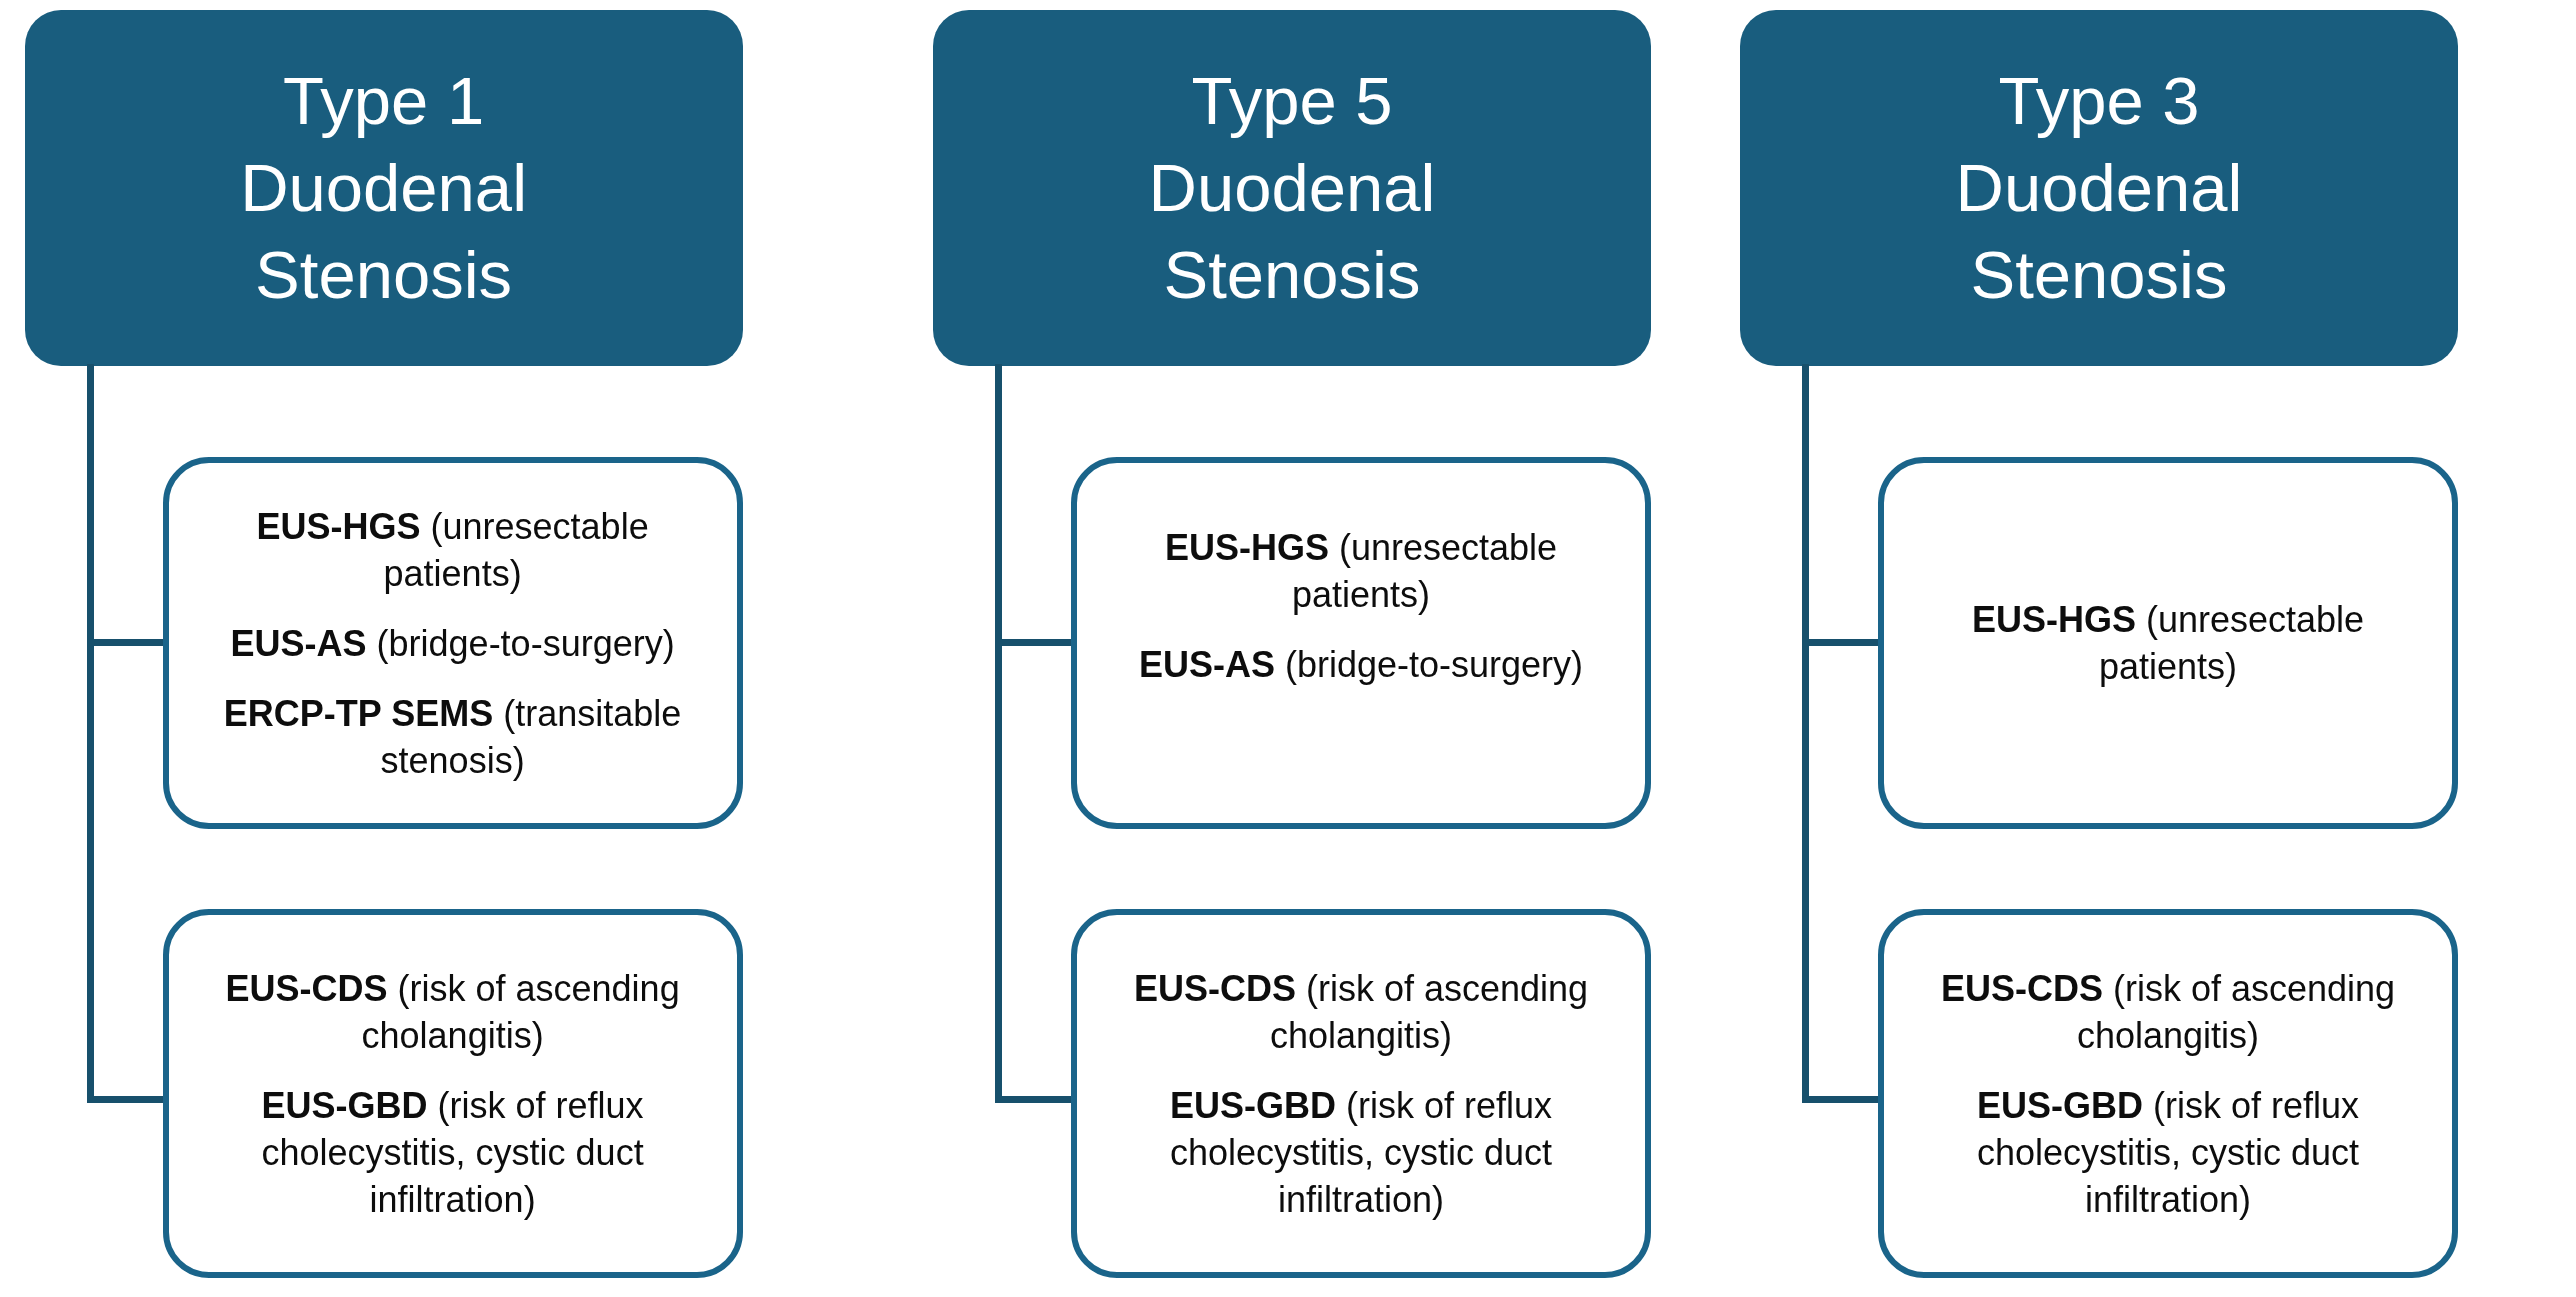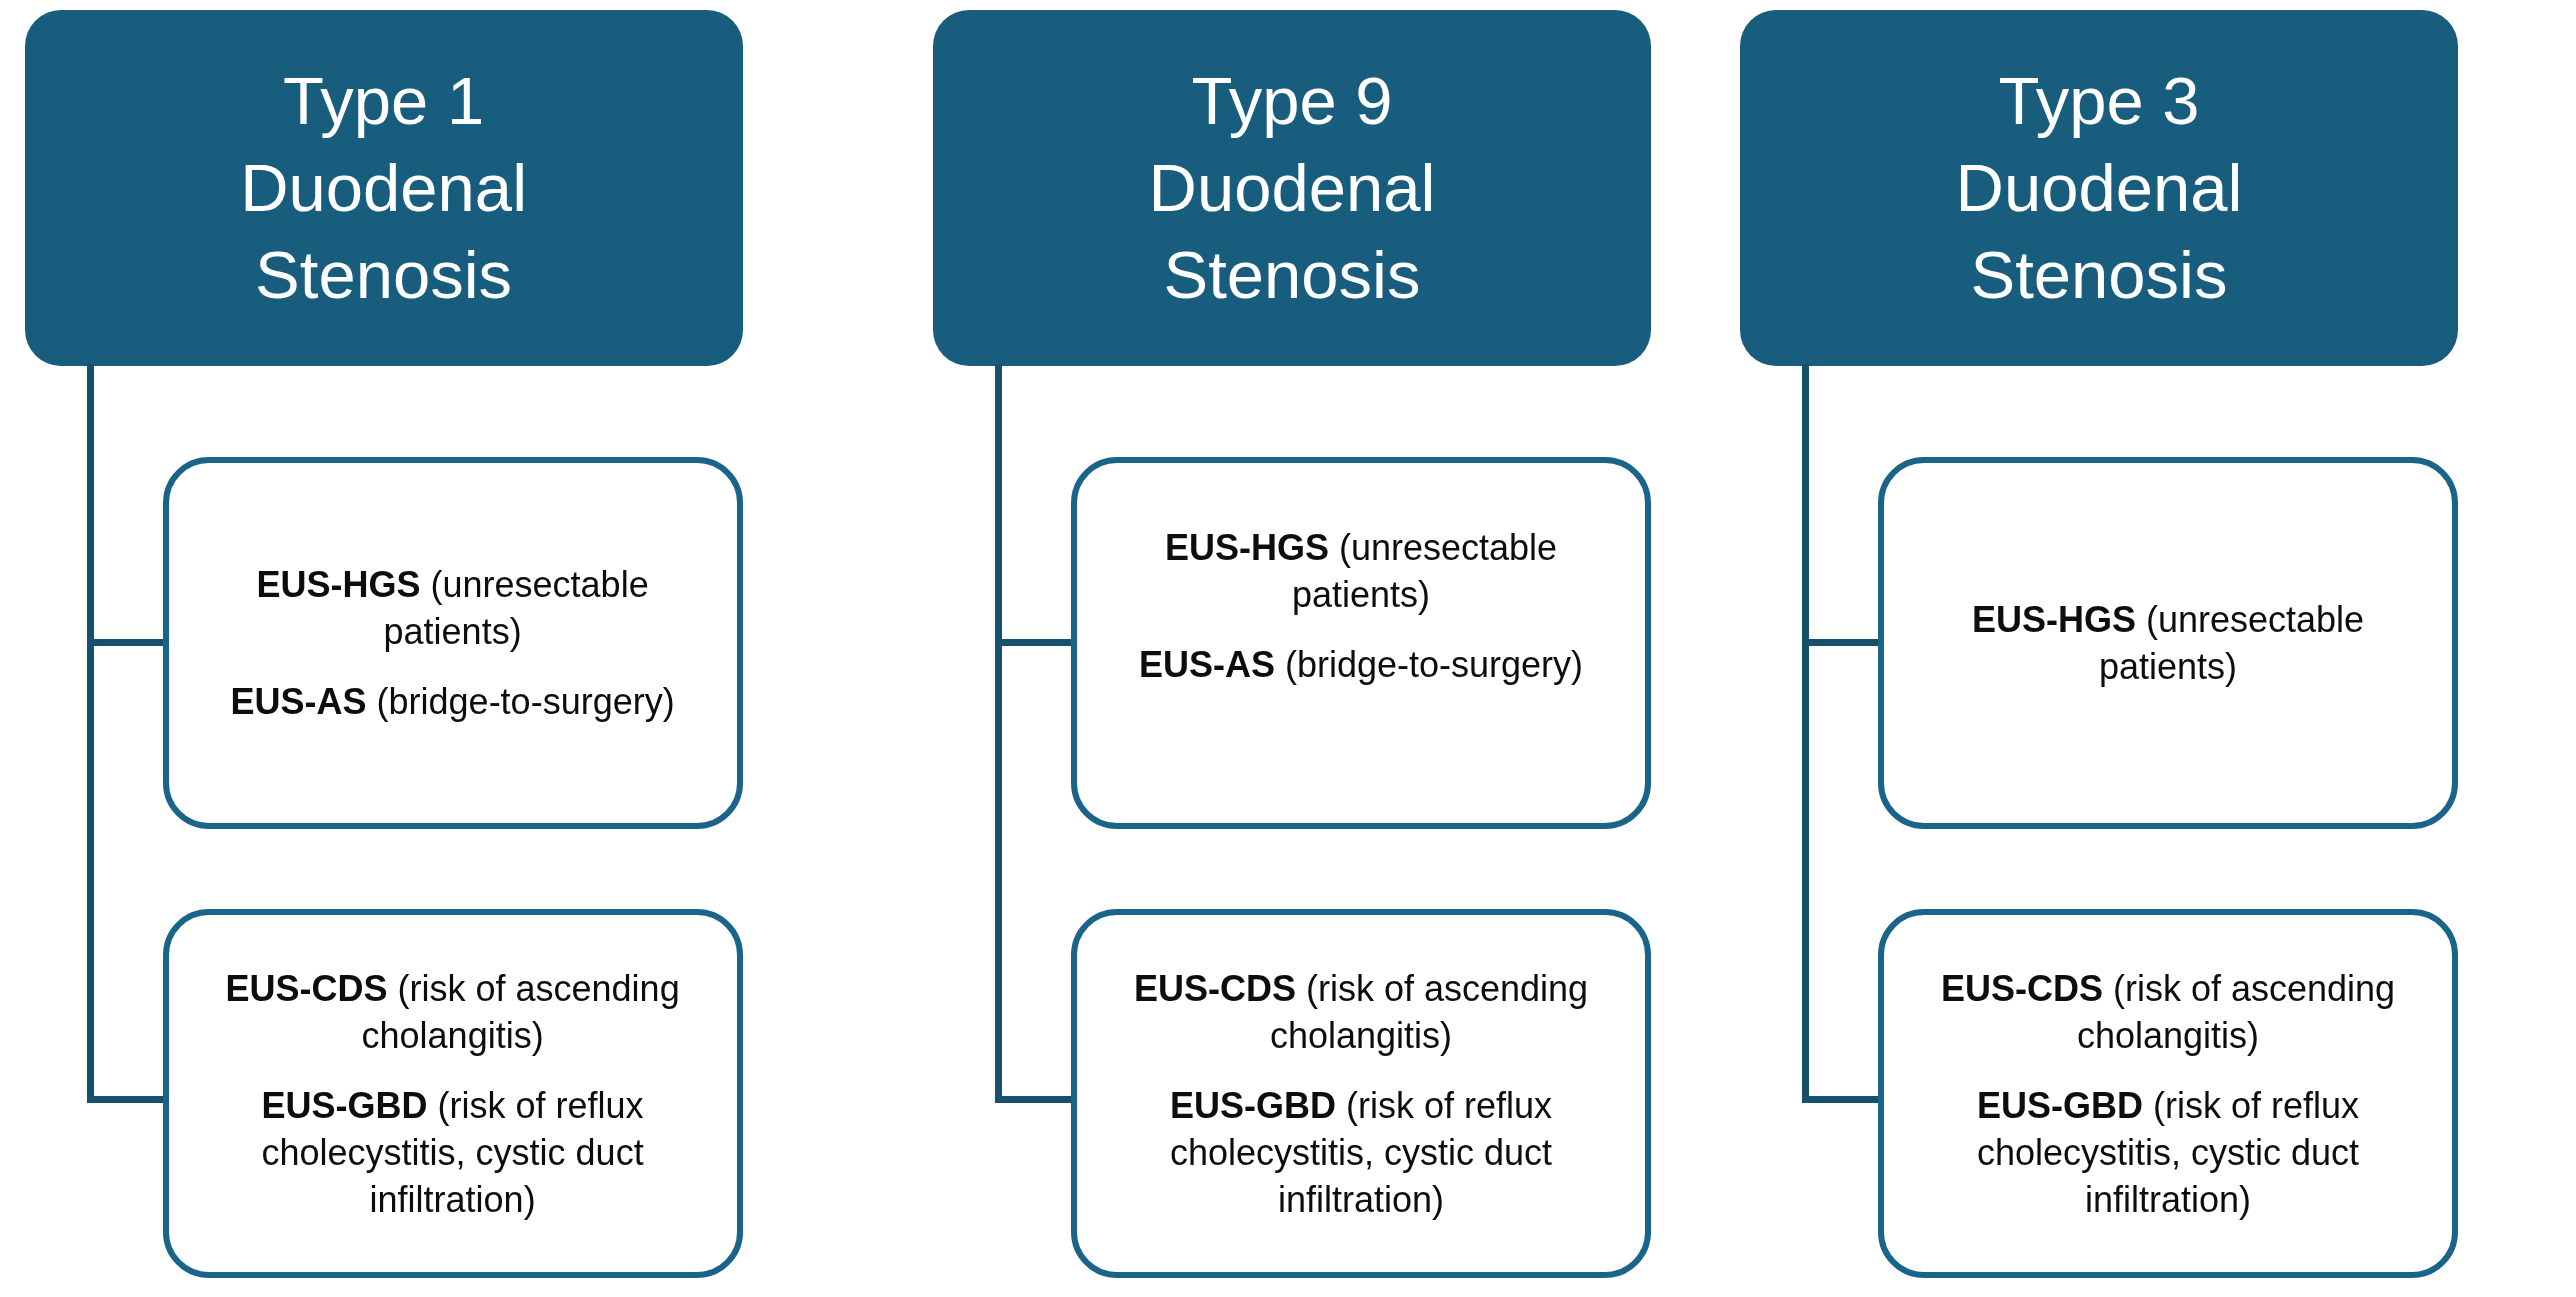--- a/index.html
+++ b/index.html
@@ -71,31 +71,32 @@
       <div>Duodenal</div>
       <div>Stenosis</div>
     </div>
     <div class="connector-v"></div>
     <div class="branch branch-top"></div>
     <div class="branch branch-bottom"></div>
 
     <div class="box box-1">
       <p class="item"><b>EUS-HGS</b><span> (unresectable patients)</span></p>
       <p class="item"><b>EUS-AS</b><span> (bridge-to-surgery)</span></p>
+      <p class="item"><b>ERCP-TP SEMS</b><span> (transitable stenosis)</span></p>
     </div>
 
     <div class="box box-2">
       <p class="item"><b>EUS-CDS</b><span> (risk of ascending cholangitis)</span></p>
       <p class="item"><b>EUS-GBD</b><span> (risk of reflux cholecystitis, cystic duct infiltration)</span></p>
     </div>
   </section>
 
   <section class="column col-1">
     <div class="header">
-      <div>Type 9</div>
+      <div>Type 5</div>
       <div>Duodenal</div>
       <div>Stenosis</div>
     </div>
     <div class="connector-v"></div>
     <div class="branch branch-top"></div>
     <div class="branch branch-bottom"></div>
 
     <div class="box box-1 box-lift">
       <p class="item"><b>EUS-HGS</b><span> (unresectable patients)</span></p>
       <p class="item"><b>EUS-AS</b><span> (bridge-to-surgery)</span></p>

